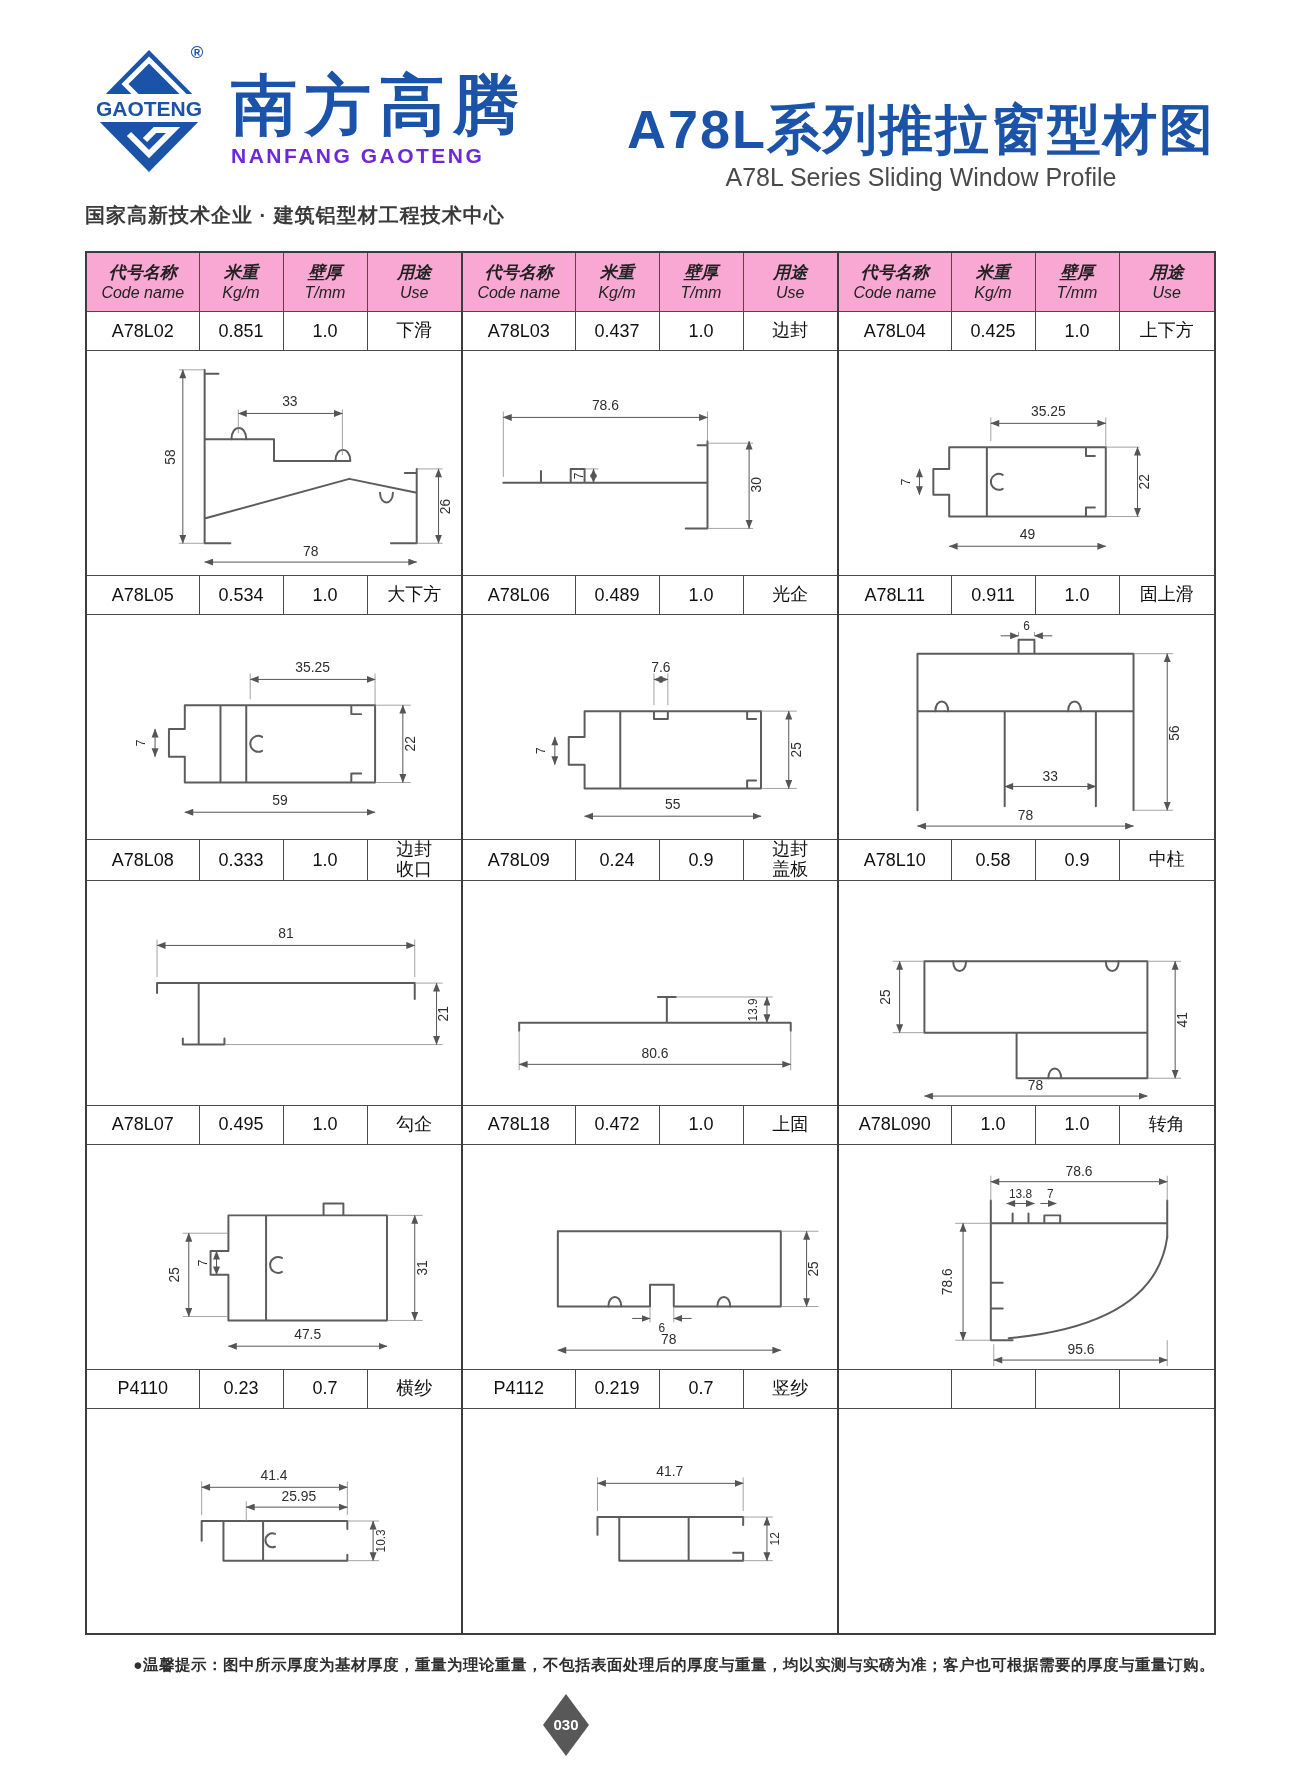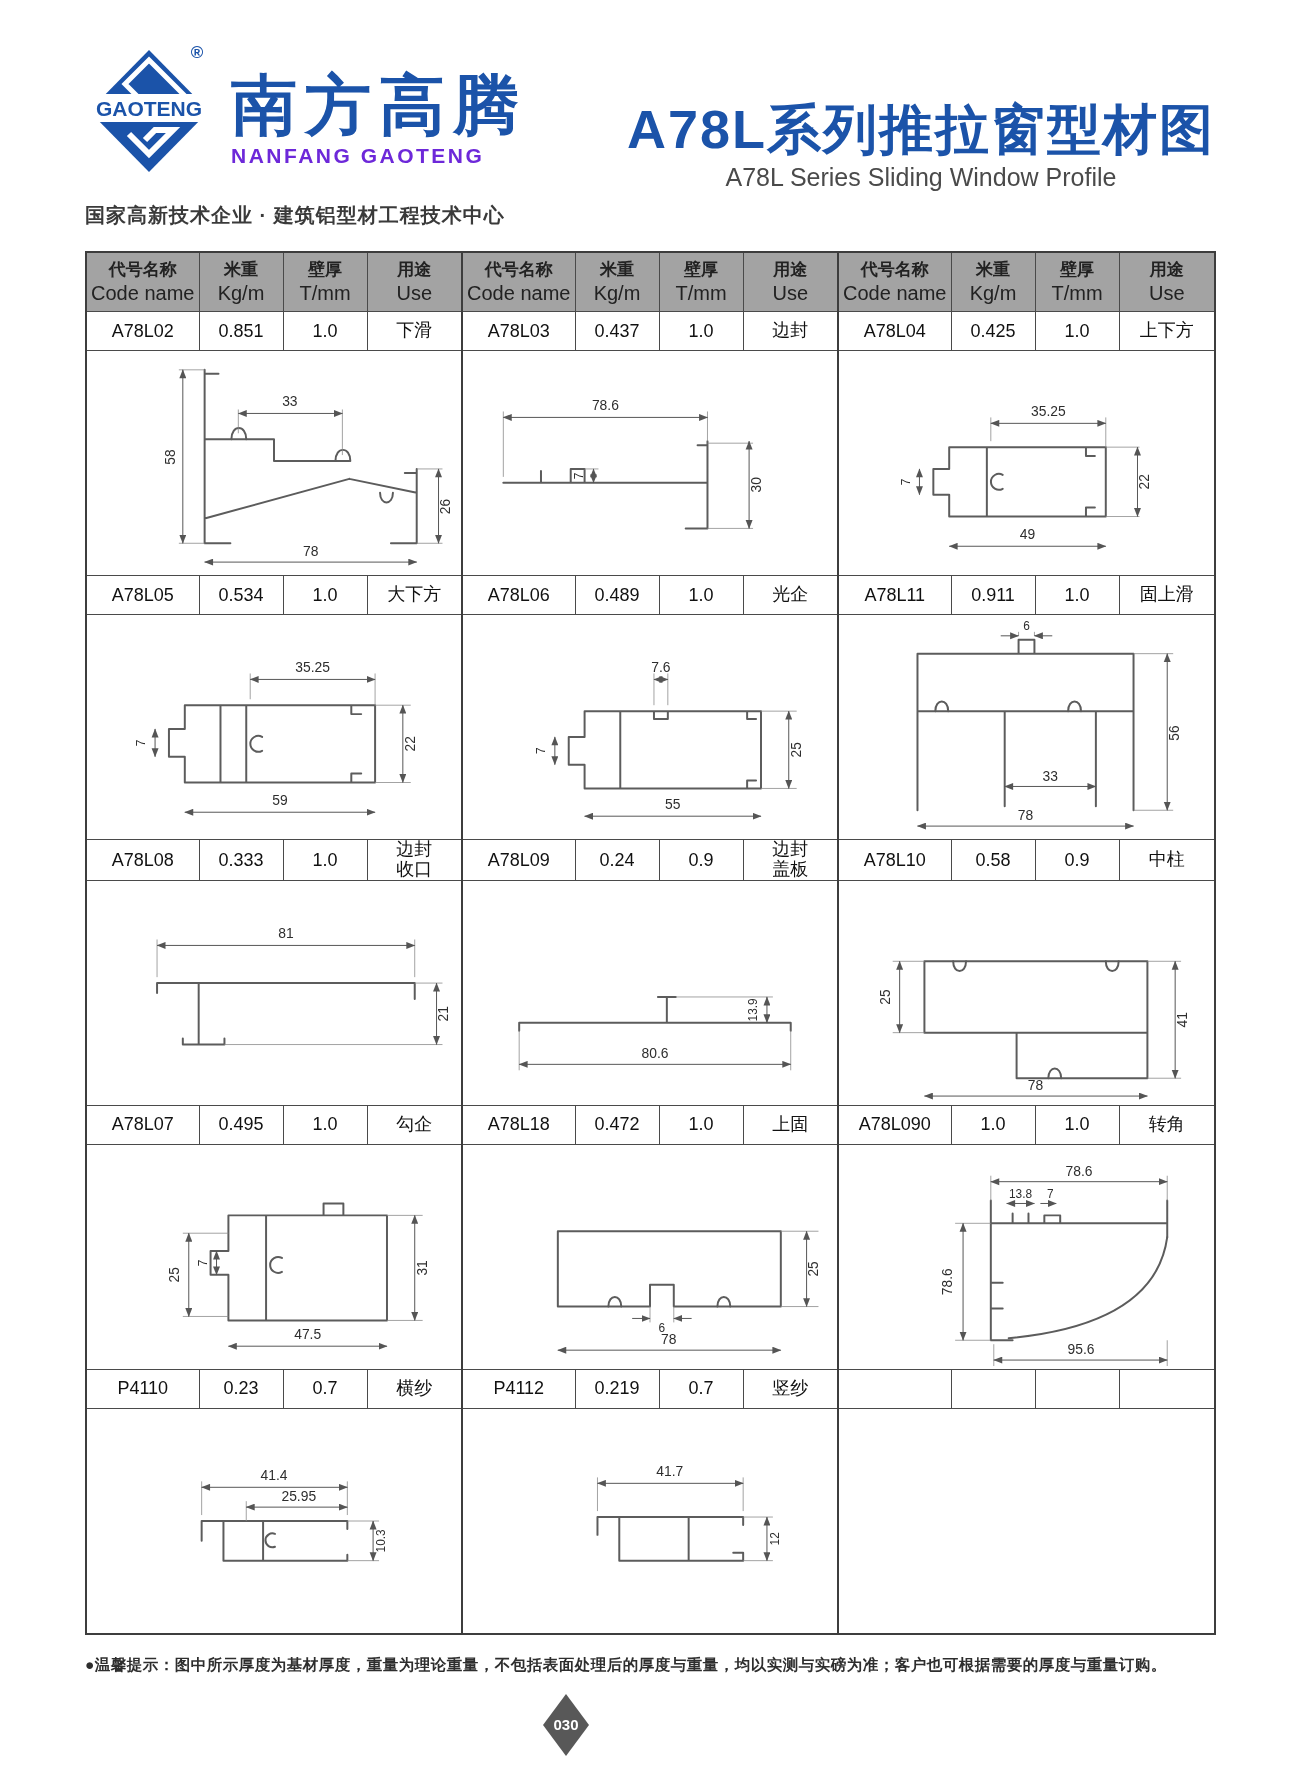--- a/index.html
+++ b/index.html
@@ -13,35 +13,35 @@
   .brand-en{font-size:21px;font-weight:bold;color:#6d28d9;letter-spacing:2.5px;margin-top:6px;}
   .title-blk{margin-left:auto;text-align:center;padding-top:58px;}
   .title-cn{font-size:54px;font-weight:bold;color:#1b53a9;letter-spacing:2px;line-height:1.1;}
   .title-en{font-size:25px;color:#4a4a4a;margin-top:4px;}
   .tagline{font-size:20px;font-weight:bold;color:#3a3a3a;margin-top:10px;letter-spacing:1px;}
   
   table.main{border-collapse:collapse;width:1130px;margin-top:22px;table-layout:fixed;}
   table.main td,table.main th{border:1px solid #4a4a4a;padding:0;text-align:center;vertical-align:middle;}
   table.main{border:2px solid #3d3d3d;}
   th .cn{font-size:17px;font-weight:bold;color:#222;line-height:1.25;}
-  th .en{font-size:20px;font-weight:normal;color:#222;line-height:1.25;}
-  tr.hrow th{height:58px;background:#a3a3a3;}
+  th .en{font-size:16px;font-weight:normal;color:#222;line-height:1.25;}
+  tr.hrow th{height:58px;background:#f9a8d4;font-style:italic;}
   tr.drow td{height:38px;font-size:18px;color:#111;}
   td.use{white-space:pre-line;line-height:1.1;font-size:17px;}
   tr.gfx td{height:224px;}
   .gsep{border-left:2px solid #3d3d3d !important;}
   svg.draw{display:block;width:100%;height:222px;}
   
   .p{fill:none;stroke:#5c5c5c;stroke-width:2;stroke-linejoin:round;stroke-linecap:round;}
   .d{fill:none;stroke:#555;stroke-width:1;}
   .x{fill:none;stroke:#8a8a8a;stroke-width:0.8;}
   text.dt{font-family:"Liberation Sans",sans-serif;font-size:14px;fill:#2e2e2e;}
   text.ds{font-family:"Liberation Sans",sans-serif;font-size:12px;fill:#2e2e2e;}
   
-  .note{font-size:15.5px;font-weight:bold;color:#2e2e2e;margin-top:20px;letter-spacing:0.5px;}
+  .note{font-size:15.5px;font-weight:bold;color:#2e2e2e;margin-top:20px;letter-spacing:0.5px;text-align:right;}
   .pageno{width:46px;height:62px;margin:18px 0 0 458px;background:#585858;
           clip-path:polygon(50% 0,100% 50%,50% 100%,0 50%);
           display:flex;align-items:center;justify-content:center;
           color:#fff;font-size:15px;font-weight:bold;}
 </style>
 </head>
 <body>
 
 <svg width="0" height="0" style="position:absolute" aria-hidden="true">
   <defs>

